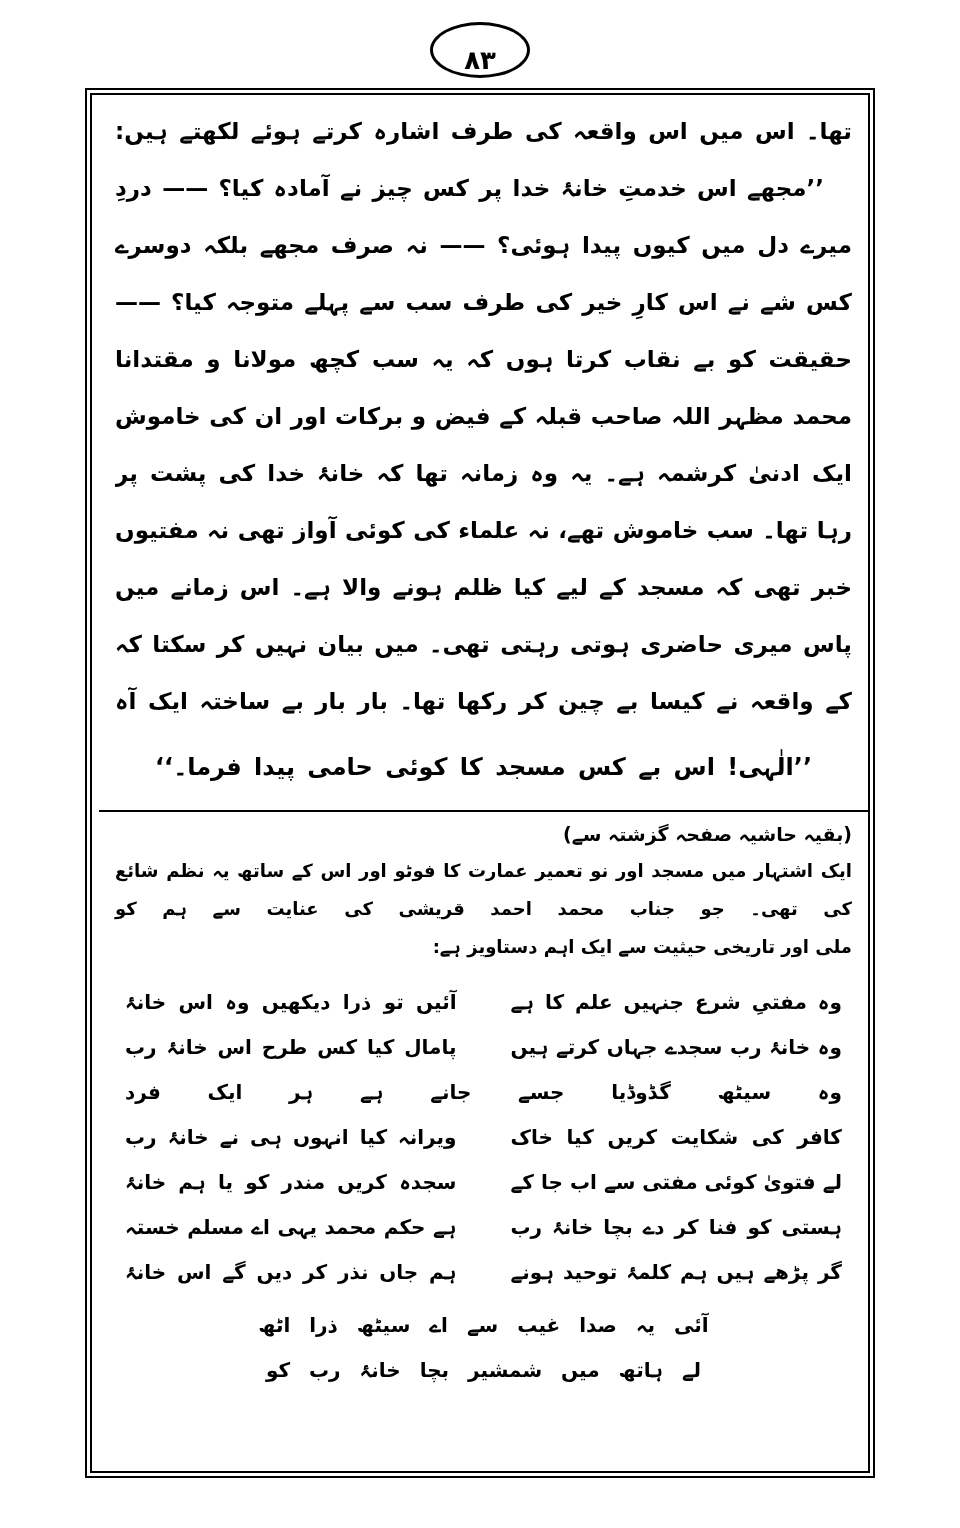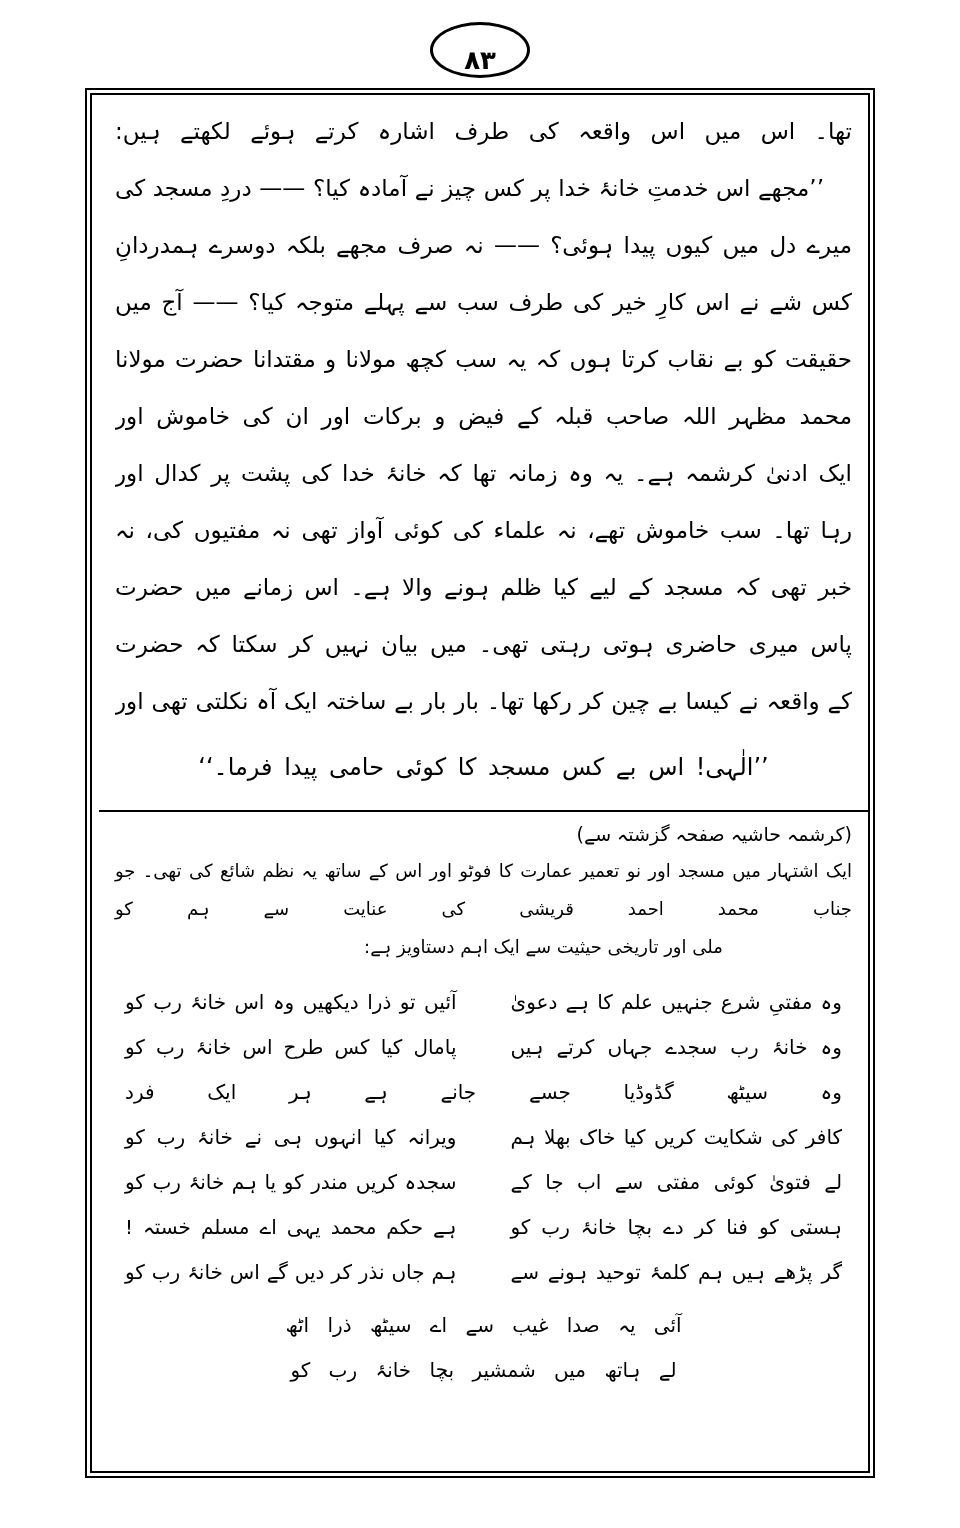--- a/index.html
+++ b/index.html
@@ -24,20 +24,21 @@
     margin: 6px auto 0 auto;
     border: 2px solid #000;
     padding: 3px;
   }
   .frame-inner {
     width: 100%; height: 100%;
     border: 2px solid #000;
     padding: 8px 16px 0 23px;
     direction: rtl;
     overflow: hidden;
+    font-weight: bold;
   }
   .pline {
     font-size: 23px;
     line-height: 57px;
     height: 57px;
     overflow: hidden;
   }
   .j { text-align: justify; text-align-last: justify; }
   .indent { padding-right: 28px; }
   .short { text-align: right; }
@@ -48,21 +49,21 @@
     margin: 16px 0 22px 0;
     word-spacing: 4px;
   }
   .divider {
     border: 0;
     border-top: 2px solid #000;
     margin: 0 -16px;
   }
   .fn-heading { text-align: right; font-size: 19px; line-height: 36px; margin-top: 4px; }
   .fn-line  { font-size: 18px; line-height: 38px; }
-  .fn-line2 { font-size: 18px; line-height: 38px; text-align: center; padding-left: 120px; }
+  .fn-line2 { font-size: 18px; line-height: 38px; text-align: right; padding-left: 120px; }
   .poem { margin-top: 14px; }
   .row { display: flex; gap: 34px; }
   .misra {
     flex: 1;
     font-size: 20px;
     line-height: 45px;
     height: 45px;
     text-align: justify;
     text-align-last: justify;
     padding: 0 10px;
@@ -100,21 +101,21 @@
         <div class="pline j">خبر تھی کہ مسجد کے لیے کیا ظلم ہونے والا ہے۔ اس زمانے میں حضرت مفتی صاحب کے</div>
         <div class="pline j">پاس میری حاضری ہوتی رہتی تھی۔ میں بیان نہیں کر سکتا کہ حضرت مفتی صاحب کو شہیدۂ مسجد</div>
         <div class="pline j">کے واقعہ نے کیسا بے چین کر رکھا تھا۔ بار بار بے ساختہ ایک آہ نکلتی تھی اور لب پر دعا</div>
       </section>
 
       <div class="quote">’’الٰہی! اس بے کس مسجد کا کوئی حامی پیدا فرما۔‘‘</div>
 
       <hr class="divider">
 
       <section>
-        <div class="fn-heading">(کرشمہ حاشیہ صفحہ گزشتہ سے)</div>
+        <div class="fn-heading">(بقیہ حاشیہ صفحہ گزشتہ سے)</div>
         <div class="fn-line j">ایک اشتہار میں مسجد اور نو تعمیر عمارت کا فوٹو اور اس کے ساتھ یہ نظم شائع کی تھی۔ جو جناب محمد احمد قریشی کی عنایت سے ہم کو</div>
         <div class="fn-line2">ملی اور تاریخی حیثیت سے ایک اہم دستاویز ہے:</div>
       </section>
 
       <section class="poem">
         <div class="row">
           <div class="misra">وہ مفتیِ شرع جنہیں علم کا ہے دعویٰ</div>
           <div class="misra">آئیں تو ذرا دیکھیں وہ اس خانۂ رب کو</div>
         </div>
         <div class="row">

